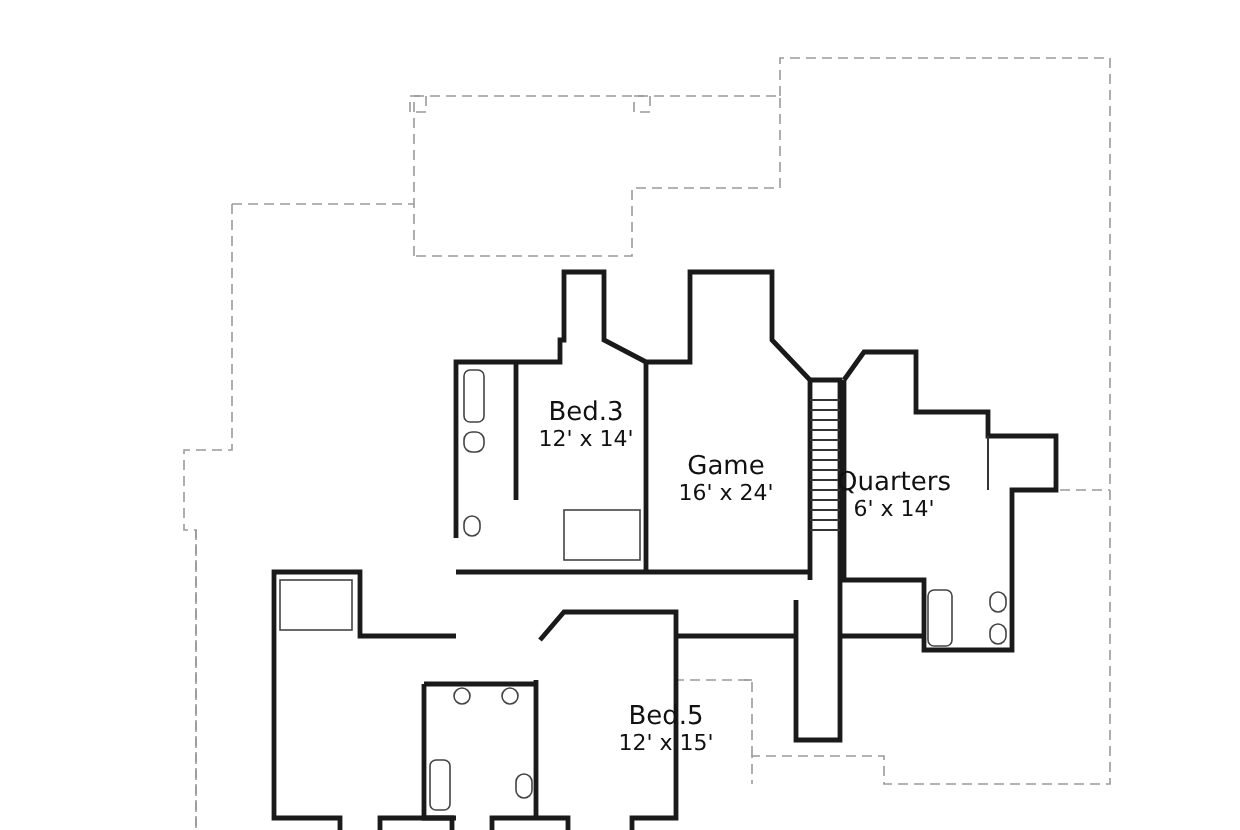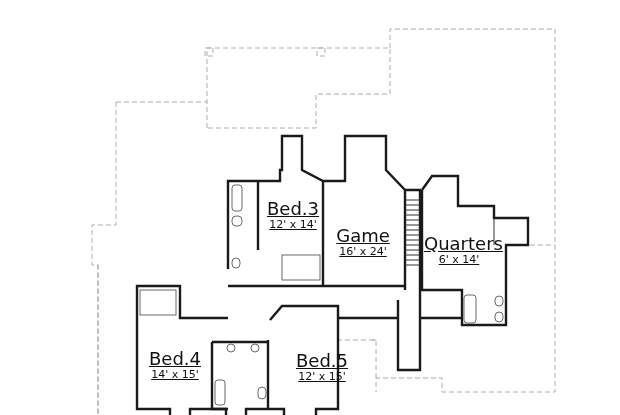--- a/index.html
+++ b/index.html
@@ -3,22 +3,22 @@
 <meta charset="utf-8">
 <style>
   html,body{margin:0;padding:0;background:#fff;}
   #wrap{position:relative;width:620px;height:415px;overflow:hidden;background:#fff;}
   svg{position:absolute;left:0;top:0;}
   .wall{fill:none;stroke:#1a1a1a;stroke-width:2.4;stroke-linejoin:miter;}
   .thin{fill:none;stroke:#333;stroke-width:1;}
   .dash{fill:none;stroke:#9a9a9a;stroke-width:0.8;stroke-dasharray:5,3;}
   .fix{fill:#fff;stroke:#444;stroke-width:0.8;}
   .lbl{position:absolute;font-family:"DejaVu Sans",sans-serif;color:#111;text-align:center;white-space:nowrap;line-height:1.05;}
-  .lbl .n{font-size:18px;display:block;text-decoration:underline;}
-  .lbl .d{font-size:11px;display:block;text-decoration:underline;}
+  .lbl .n{font-size:13px;display:block;}
+  .lbl .d{font-size:11px;display:block;}
 </style>
 </head>
 <body>
 
 <div id="wrap">
 <svg width="620" height="415" viewBox="0 0 620 415">
 
   <g>
     <polyline class="dash" points="207,128 207,48 390,48 390,94 316,94 316,128 207,128"></polyline>
     <polyline class="dash" points="390,48 390,29 555,29 555,392 442,392 442,378 376,378 376,392"></polyline>
@@ -92,25 +92,21 @@
 </svg>
 
 <div class="lbl" style="left:258px;top:200px;width:70px;">
   <span class="n">Bed.3</span>
   <span class="d">12' x 14'</span>
 </div>
 <div class="lbl" style="left:328px;top:227px;width:70px;">
   <span class="n">Game</span>
   <span class="d">16' x 24'</span>
 </div>
-<div class="lbl" style="left:424px;top:235px;width:70px;">
+<div class="lbl" style="left:412px;top:235px;width:70px;">
   <span class="n">Quarters</span>
   <span class="d">6' x 14'</span>
 </div>
-<div class="lbl" style="left:140px;top:350px;width:70px;">
-  <span class="n">Bed.4</span>
-  <span class="d">14' x 15'</span>
-</div>
-<div class="lbl" style="left:287px;top:352px;width:70px;">
+<div class="lbl" style="left:270px;top:352px;width:70px;padding-left:28px;">
   <span class="n">Bed.5</span>
   <span class="d">12' x 15'</span>
 </div>
 </div>
 
 </body></html>

